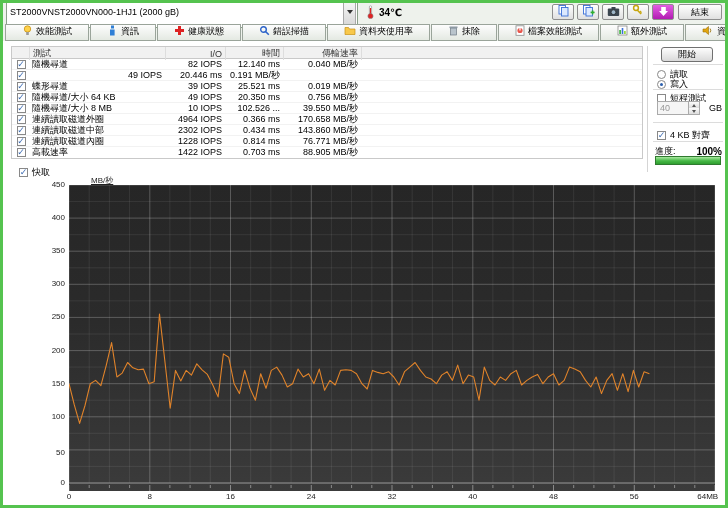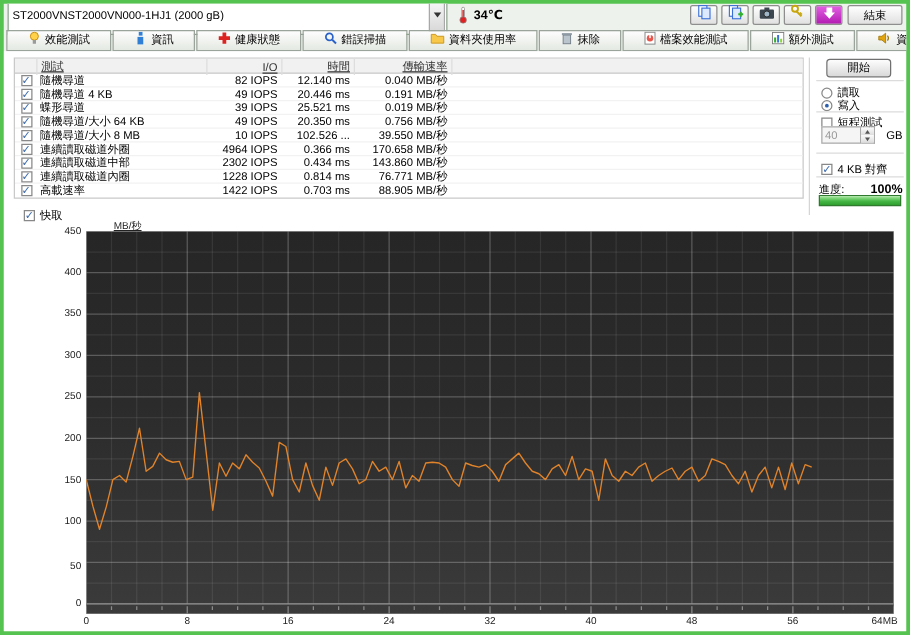--- a/index.html
+++ b/index.html
@@ -42,21 +42,21 @@
 
   
   .content { position:absolute; left:0; right:0; top:38px; bottom:0; background:#fff; }
 
   
   .table { position:absolute; left:8px; top:5px; width:632px;
            border:1px solid #c9c9c9; font-size:9px; background:#fff; }
   .thead, .trow { display:grid; grid-template-columns:18px 136px 60px 58px 78px 1fr;
                   align-items:center; }
   .thead { background:#f1f1f1; border-bottom:1px solid #c9c9c9; color:#333; height:12px; }
-  .thead .hcell { border-right:1px solid #ddd; height:100%; display:flex; align-items:center; padding:0 3px;text-decoration:underline; }
+  .thead .hcell { border-right:1px solid #ddd; height:100%; display:flex; align-items:center; padding:0 3px; }
   .thead .r { justify-content:flex-end;text-align:right; }
   .trow { height:11px; line-height:11px; border-bottom:1px solid #f2f2f2; }
   .trow:last-child { border-bottom:none; }
   .c-name { padding-left:2px; white-space:nowrap; overflow:hidden; }
   .c-io,.c-time,.c-rate { text-align:right; padding-right:4px; white-space:nowrap; }
   .cb { width:9px; height:9px; border:1px solid #888; background:#fff;
         display:inline-flex; align-items:center; justify-content:center; }
   .c-cb { display:flex; justify-content:center; }
   .cb .mark { color:#3d6cb3; font-size:9px; line-height:1; font-weight:bold; display:none; }
   .cb.checked .mark { display:block; }
@@ -292,21 +292,20 @@
             <span class="c-time">12.140 ms</span>
             <span class="c-rate">0.040 MB/秒</span>
             <span></span>
           </div>
           <div class="trow">
             <span class="c-cb">
               <span class="cb checked">
                 <span class="mark">✓</span>
               </span>
             </span>
-            <span class="c-name">隨機尋道 4 KB</span>
             <span class="c-io">49 IOPS</span>
             <span class="c-time">20.446 ms</span>
             <span class="c-rate">0.191 MB/秒</span>
             <span></span>
           </div>
           <div class="trow">
             <span class="c-cb">
               <span class="cb checked">
                 <span class="mark">✓</span>
               </span>

